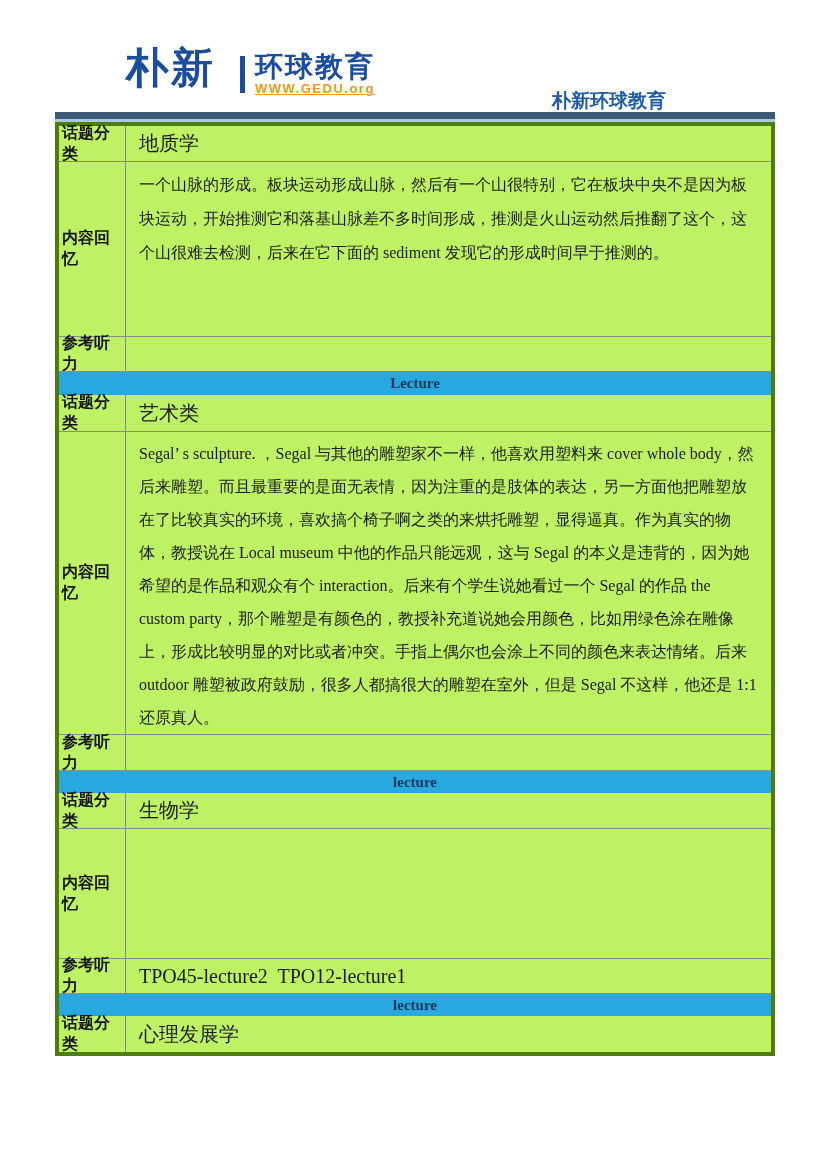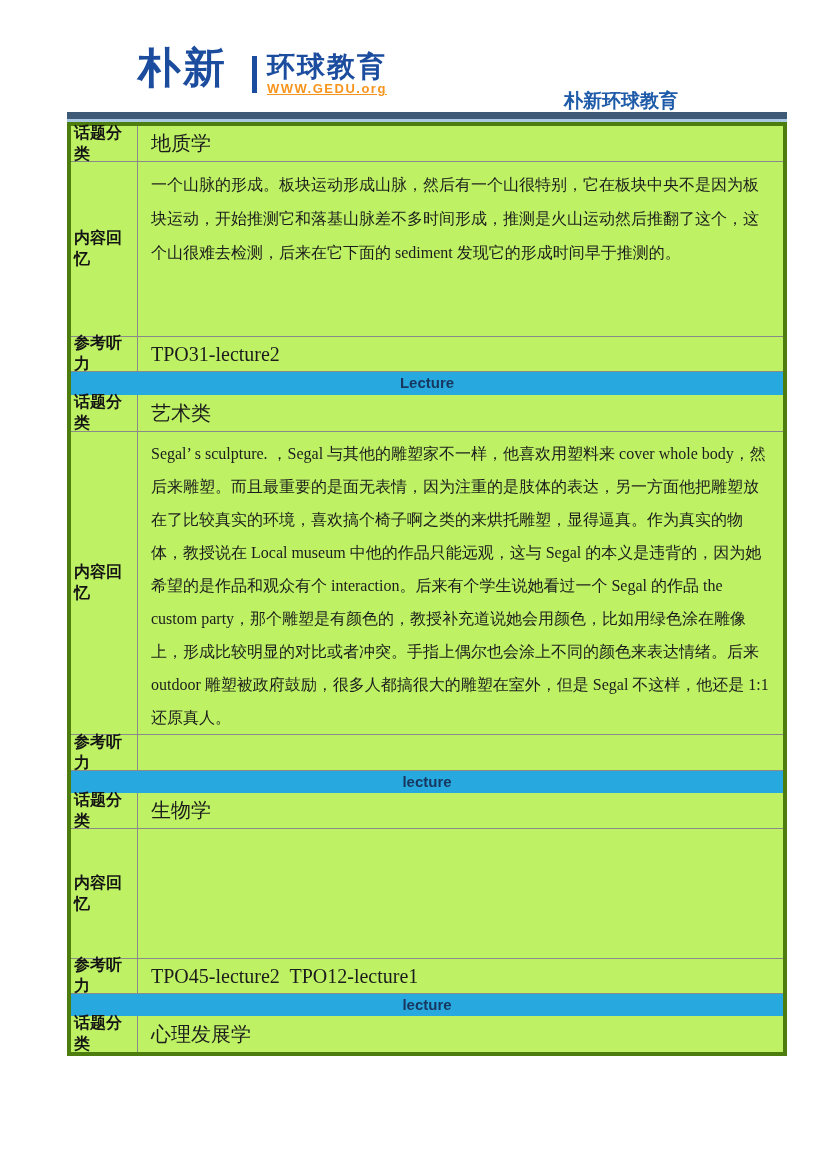--- a/index.html
+++ b/index.html
@@ -1,17 +1,17 @@
 <!DOCTYPE html>
 <html><head>
 <meta charset="utf-8">
 <style>
   html,body{margin:0;padding:0;background:#ffffff;}
   .page{width:800px;height:1169px;background:#ffffff;position:relative;overflow:hidden;
-        font-family:"Liberation Sans",sans-serif;margin-left:12px;}
+        font-family:"Liberation Sans",sans-serif;}
 
   
   .header{position:absolute;top:0;left:0;width:828px;height:122px;}
   .logo-brand{position:absolute;left:126px;top:46px;font-size:42px;font-weight:bold;
               color:#1b4c9e;letter-spacing:3px;line-height:44px;}
   .logo-divider{position:absolute;left:240px;top:56px;width:5px;height:37px;background:#1b4c9e;}
   .logo-stack{position:absolute;left:255px;top:52px;}
   .logo-sub{font-size:28px;font-weight:bold;color:#1b4c9e;letter-spacing:2px;line-height:29px;}
   .logo-site{font-size:13px;font-weight:bold;color:#f7941d;letter-spacing:1.5px;line-height:15px;text-decoration:underline;}
   .header-title{position:absolute;left:552px;top:88px;font-size:19px;font-weight:bold;color:#1e5ba8;}
@@ -25,21 +25,21 @@
   .t-row.first{border-top:none;}
   .t-label{width:67px;flex:none;box-sizing:border-box;border-right:1px solid #8a8a8a;
            display:flex;align-items:center;padding-left:3px;
            font-weight:bold;font-size:16px;color:#141414;letter-spacing:0;}
   .t-value{flex:1;display:flex;align-items:center;padding:0 12px 0 13px;
            font-size:20px;color:#1c1c1c;font-family:"Liberation Serif",serif;white-space:pre-wrap;}
   .t-content{flex:1;box-sizing:border-box;padding:6px 12px 0 13px;font-size:16px;line-height:34px;
              color:#1c1c1c;font-family:"Liberation Serif",serif;text-align:left;}
   .t-content.tight{line-height:33px;padding-top:5px;}
   .t-banner{border-top:1px solid #8a8a8a;height:22px;background:#27a9e0;text-align:center;
-            font-family:Liberation Sans, sans-serif;font-weight:bold;font-size:15px;
+            font-family:Liberation Serif, serif;font-weight:bold;font-size:15px;
             color:#17375e;line-height:22px;}
   .h35{height:35px;}.h36{height:36px;}.h175{height:175px;}.h303{height:303px;}.h130{height:130px;}.h23{height:23px;}
 </style>
 </head>
 <body>
 
 <div class="page">
 
   <div class="header">
     <div class="logo-brand">朴新</div>
@@ -57,21 +57,20 @@
     <div class="t-row first h35">
       <div class="t-label">话题分类</div>
       <div class="t-value">地质学</div>
     </div>
     <div class="t-row h175">
       <div class="t-label">内容回忆</div>
       <div class="t-content">一个山脉的形成。板块运动形成山脉，然后有一个山很特别，它在板块中央不是因为板块运动，开始推测它和落基山脉差不多时间形成，推测是火山运动然后推翻了这个，这个山很难去检测，后来在它下面的 sediment 发现它的形成时间早于推测的。</div>
     </div>
     <div class="t-row h35">
       <div class="t-label">参考听力</div>
-      <div class="t-value">TPO31-lecture2</div>
     </div>
     <div class="t-banner h23">Lecture</div>
 
     <div class="t-row first h36">
       <div class="t-label">话题分类</div>
       <div class="t-value">艺术类</div>
     </div>
     <div class="t-row h303">
       <div class="t-label">内容回忆</div>
       <div class="t-content tight">Segal’ s sculpture.  ，Segal 与其他的雕塑家不一样，他喜欢用塑料来 cover whole body，然后来雕塑。而且最重要的是面无表情，因为注重的是肢体的表达，另一方面他把雕塑放在了比较真实的环境，喜欢搞个椅子啊之类的来烘托雕塑，显得逼真。作为真实的物体，教授说在 Local museum 中他的作品只能远观，这与 Segal 的本义是违背的，因为她希望的是作品和观众有个 interaction。后来有个学生说她看过一个 Segal 的作品 the custom party，那个雕塑是有颜色的，教授补充道说她会用颜色，比如用绿色涂在雕像上，形成比较明显的对比或者冲突。手指上偶尔也会涂上不同的颜色来表达情绪。后来 outdoor 雕塑被政府鼓励，很多人都搞很大的雕塑在室外，但是 Segal 不这样，他还是 1:1 还原真人。</div>

